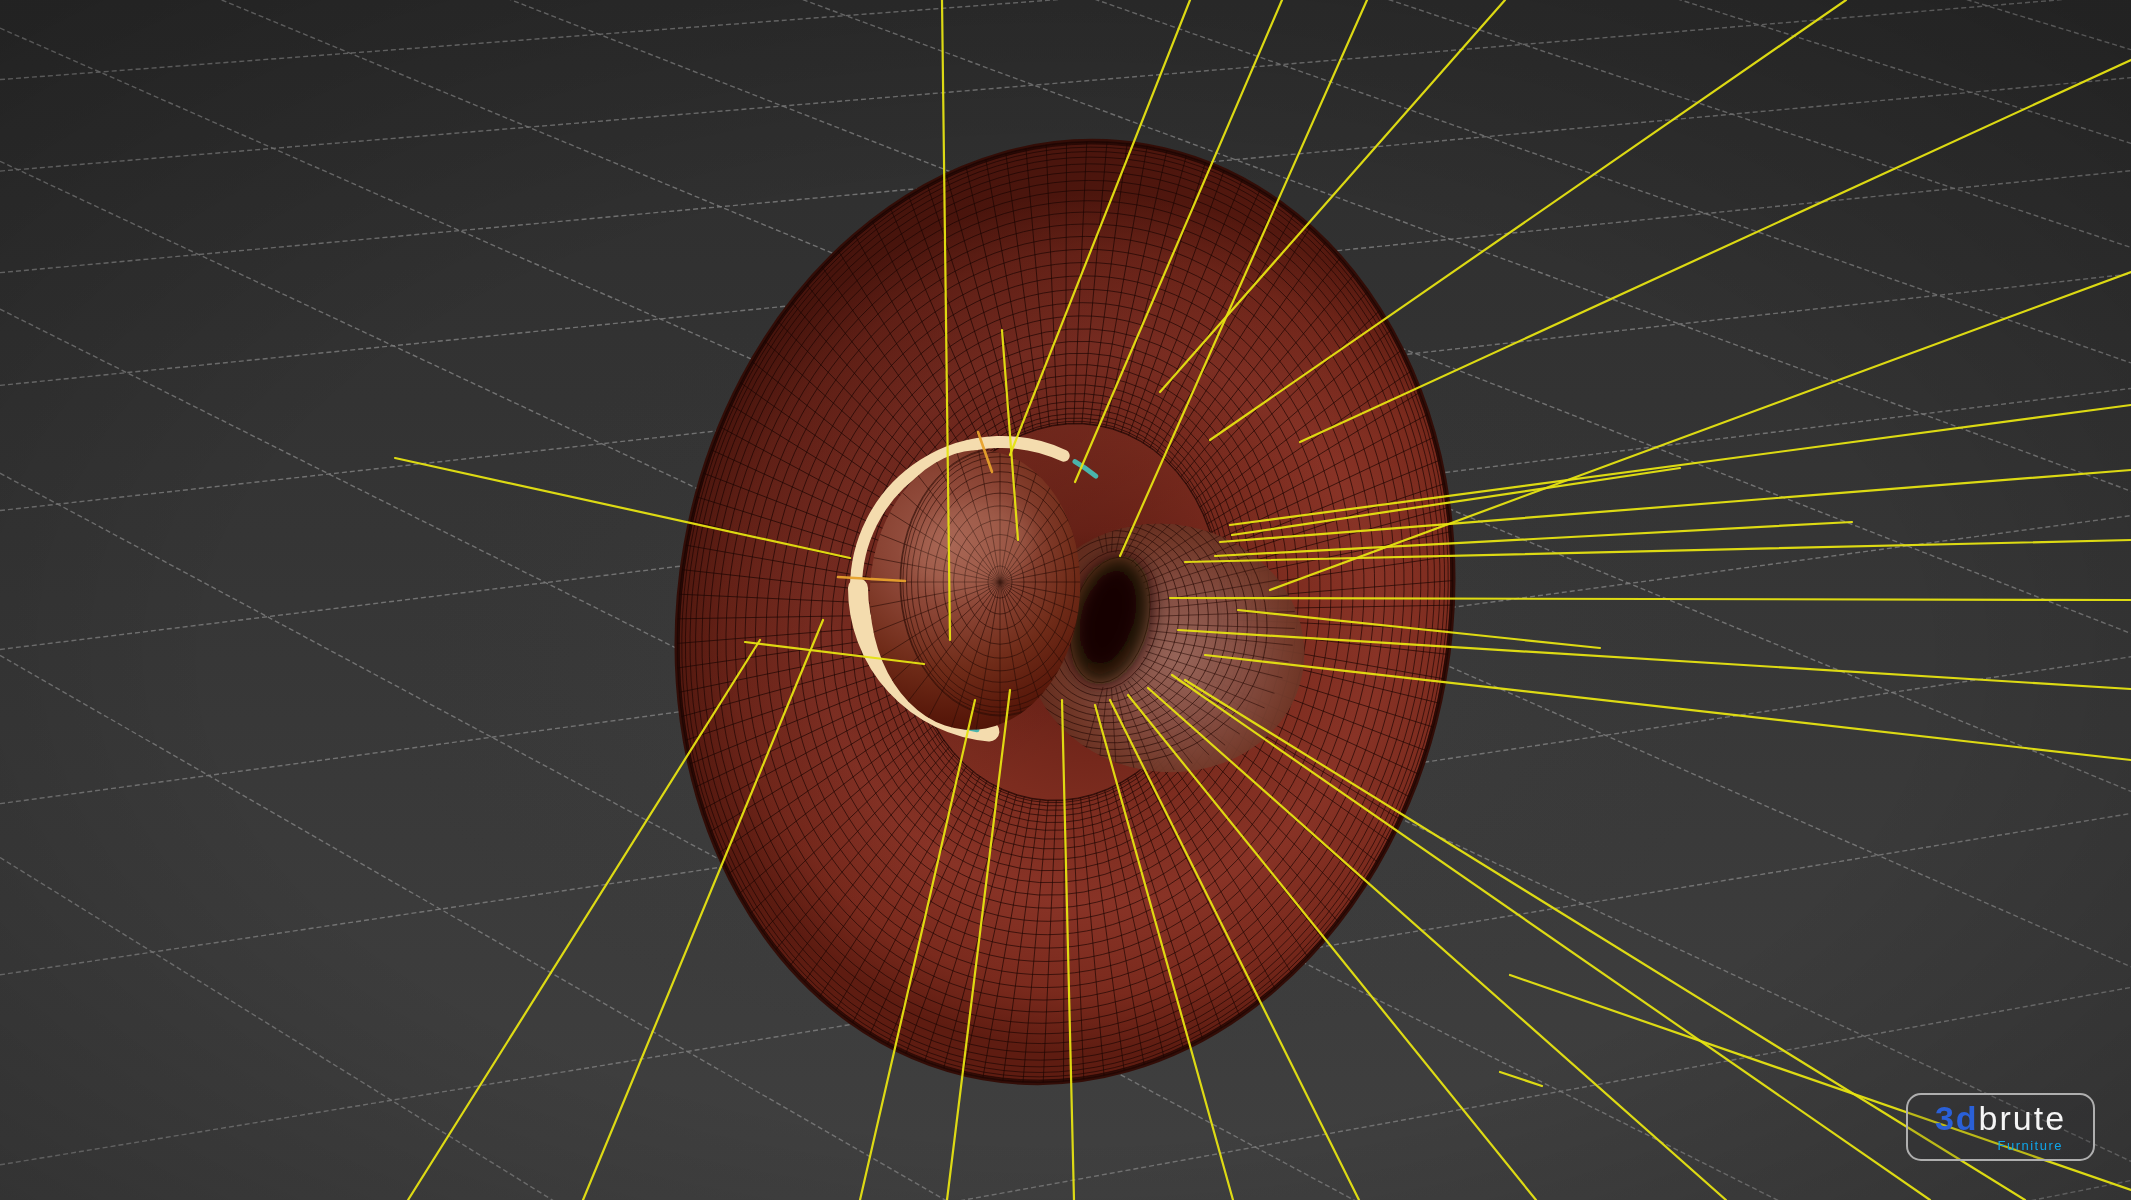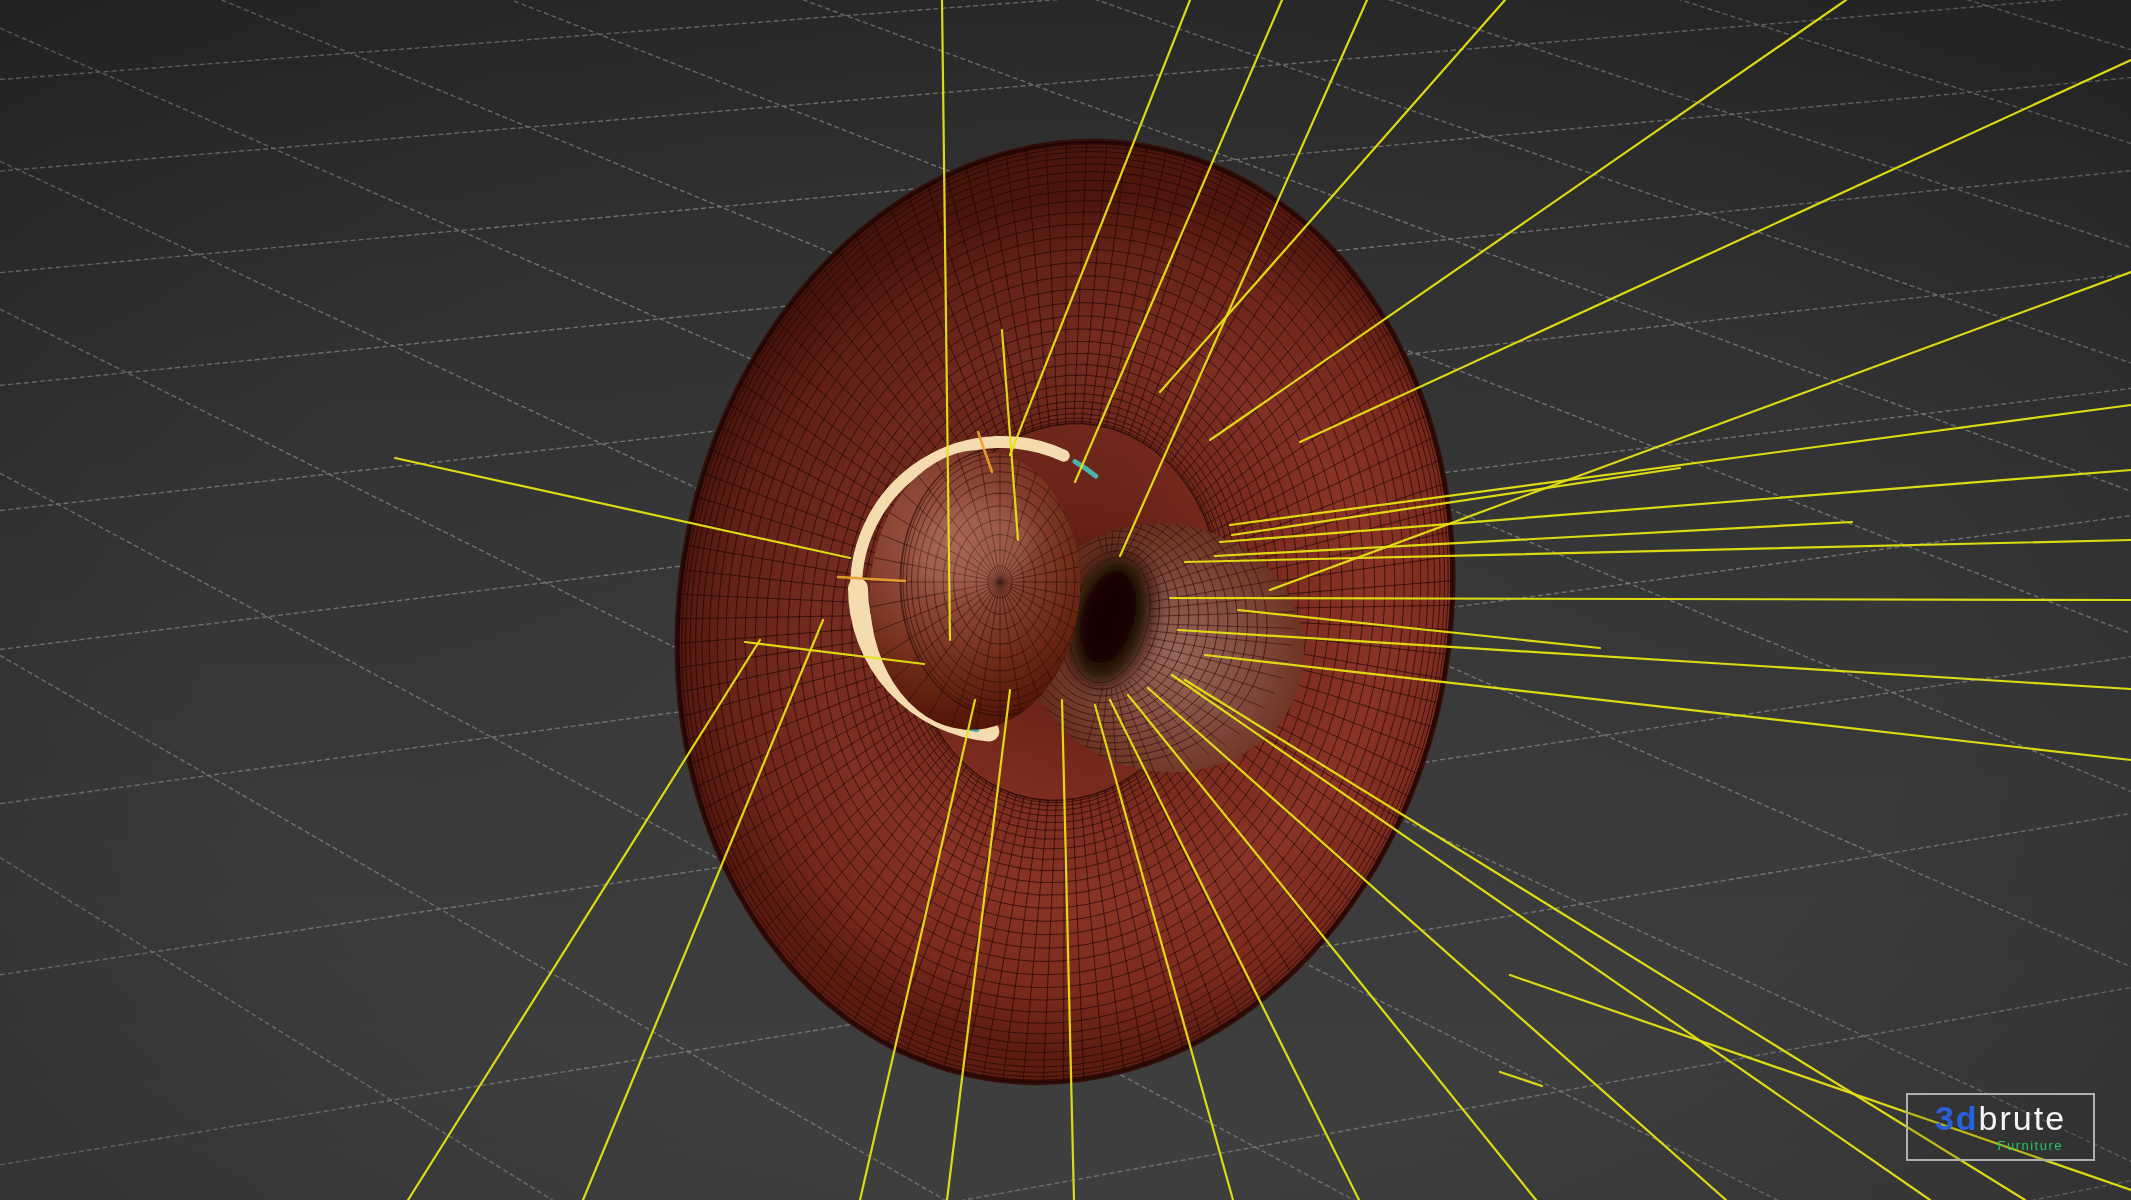--- a/index.html
+++ b/index.html
@@ -429,18 +429,18 @@
         <line x1="408" y1="1200" x2="760" y2="640" stroke="#e6e312" stroke-width="2.2" stroke-linecap="round" opacity="0.95"></line>
         <line x1="395" y1="458" x2="850" y2="558" stroke="#e6e312" stroke-width="2.2" stroke-linecap="round" opacity="0.95"></line>
         <line x1="745" y1="642" x2="924" y2="664" stroke="#e6e312" stroke-width="2.2" stroke-linecap="round" opacity="0.95"></line>
         <line x1="1510" y1="975" x2="2131" y2="1190" stroke="#e6e312" stroke-width="2.2" stroke-linecap="round" opacity="0.95"></line>
         <line x1="1500" y1="1072" x2="1542" y2="1086" stroke="#e6e312" stroke-width="2.2" stroke-linecap="round" opacity="0.95"></line>
         <line x1="838" y1="577" x2="905" y2="581" stroke="#e8a22c" stroke-width="2.6" stroke-linecap="round" opacity="0.95"></line>
         <line x1="978" y1="432" x2="992" y2="472" stroke="#e8a22c" stroke-width="2.6" stroke-linecap="round" opacity="0.95"></line>
       </g>
   </svg>
 
-  <div class="logo" id="logo-box" style="left: 1906px; top: 1093px; width: 189px; height: 68px; border-color: rgb(175, 175, 175);">
+  <div class="logo" id="logo-box" style="left: 1906px; top: 1093px; width: 189px; height: 68px; border-color: rgb(175, 175, 175); border-radius: 15px;">
     <div class="brand" style="color: rgb(245, 245, 245);"><span class="blue" style="color: rgb(42, 96, 216);">3d</span><span>brute</span></div>
-    <div class="subtitle" style="color: #22c55e;">Furniture</div>
+    <div class="subtitle" style="color: #0ea5e9;">Furniture</div>
   </div>
 
 </div>
 
 </body></html>

